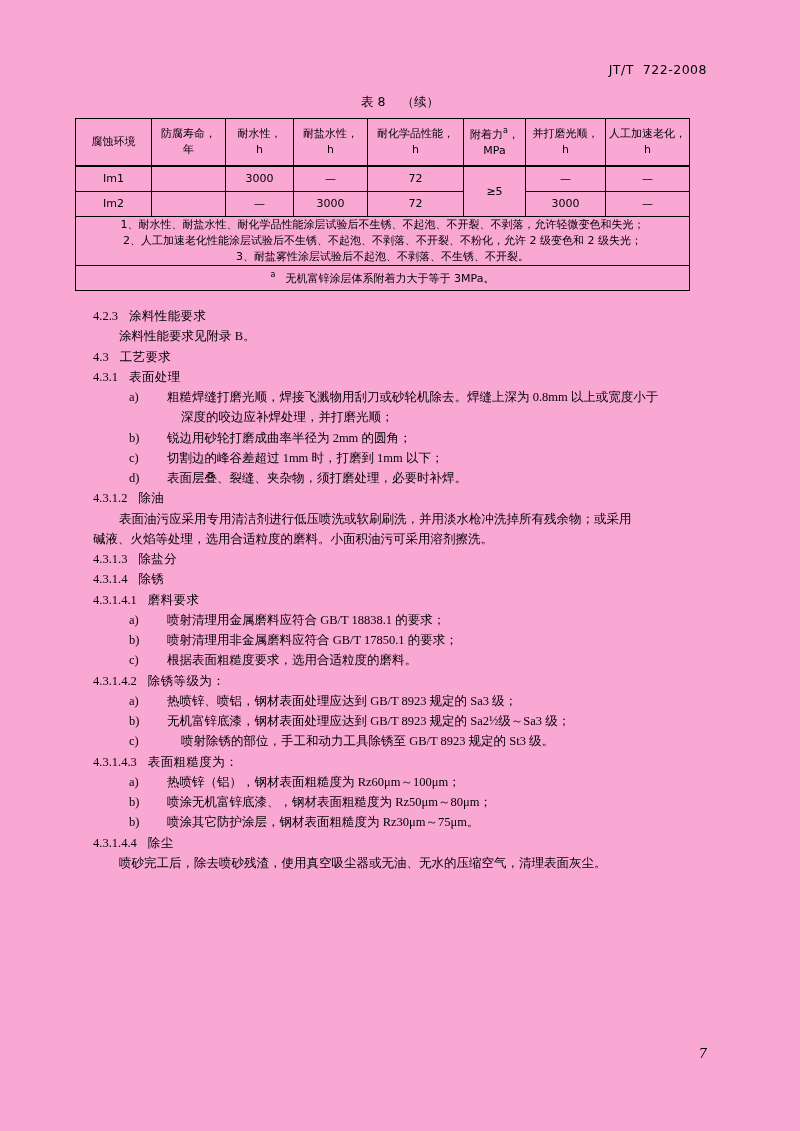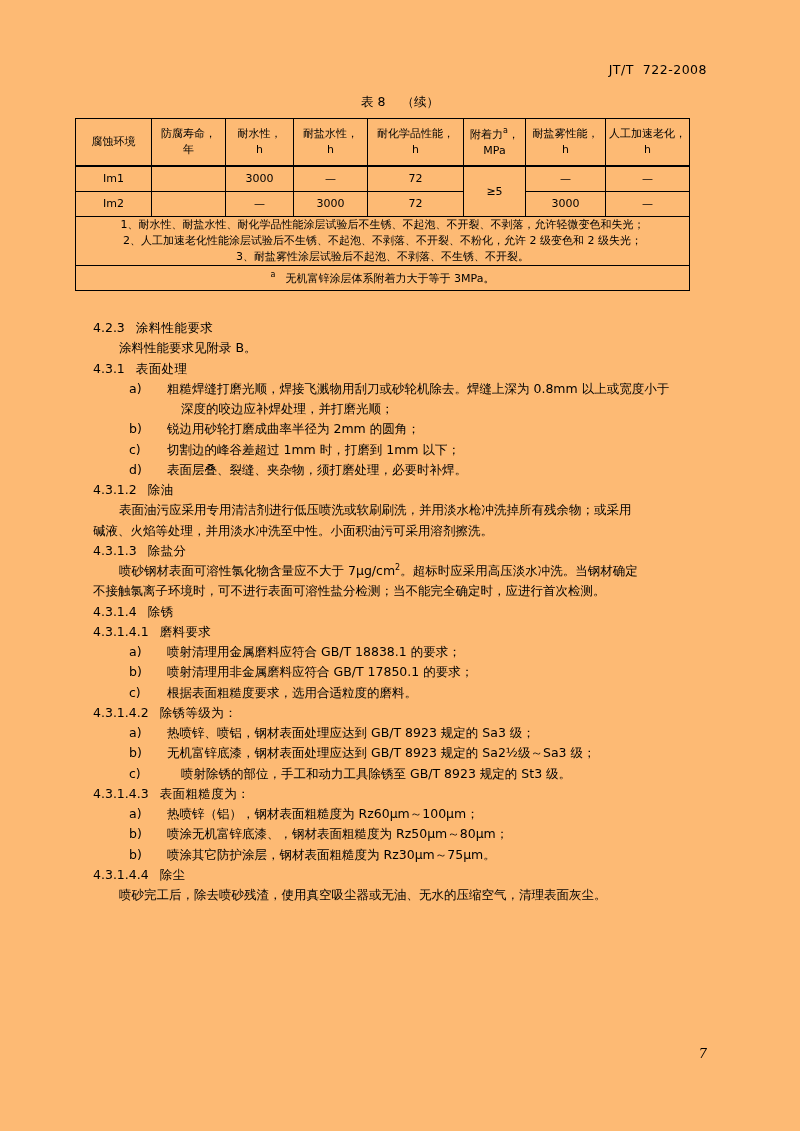--- a/index.html
+++ b/index.html
@@ -8,21 +8,21 @@
     background: #ffffff;
   }
   body {
     font-family: "DejaVu Sans", "Liberation Sans", sans-serif;
     color: #000000;
   }
   .page {
     position: relative;
     width: 800px;
     height: 1131px;
-    background: #fdba74;
+    background: #f9a8d4;
     overflow: hidden;
     box-sizing: border-box;
   }
 
   
   .running-header {
     position: absolute;
     top: 62px;
     right: 93px;
     font-family: "DejaVu Sans", "Liberation Sans", sans-serif;
@@ -95,23 +95,24 @@
   }
   .footnote-cell .fn-mark {
     font-size: 8px;
     vertical-align: super;
     margin-right: 10px;
   }
 
   
   .body-flow {
     position: absolute;
-    top: 318px;
+    top: 306px;
     left: 93px;
     width: 620px;
+    font-family: Liberation Serif, serif;
   }
   .clause {
     font-size: 12.5px;
     line-height: 1.62;
     white-space: nowrap;
     margin: 0;
   }
   .clause .num { margin-right: 11px; }
   .clause .ttl { letter-spacing: 0.4px; }
 
@@ -201,21 +202,21 @@
           </th>
           <th>
             <span>耐化学品性能，</span>
             <span class="l2">h</span>
           </th>
           <th>
             <span>附着力</span><span class="sup">a</span><span>，</span>
             <span class="l2">MPa</span>
           </th>
           <th>
-            <span>耐盐雾性能，</span>
+            <span>并打磨光顺，</span>
             <span class="l2">h</span>
           </th>
           <th>
             <span>人工加速老化，</span>
             <span class="l2">h</span>
           </th>
         </tr>
       </thead>
       <tbody>
         <tr class="heavy-top">
@@ -253,20 +254,23 @@
     </table>
   </div>
 
   <div class="body-flow">
 
     <p class="clause">
       <span class="num">4.2.3</span><span class="ttl">涂料性能要求</span>
     </p>
     <p class="para">涂料性能要求见附录 B。</p>
 
+    <p class="clause">
+      <span class="num">4.3</span><span class="ttl">工艺要求</span>
+    </p>
 
     <p class="clause">
       <span class="num">4.3.1</span><span class="ttl">表面处理</span>
     </p>
 
     <div class="li">
       <span class="lbl">a)</span>
       <span class="txt">粗糙焊缝打磨光顺，焊接飞溅物用刮刀或砂轮机除去。焊缝上深为 0.8mm 以上或宽度小于</span>
       <span class="cont">深度的咬边应补焊处理，并打磨光顺；</span>
     </div>
@@ -281,29 +285,25 @@
     <div class="li">
       <span class="lbl">d)</span>
       <span class="txt">表面层叠、裂缝、夹杂物，须打磨处理，必要时补焊。</span>
     </div>
 
     <p class="clause">
       <span class="num">4.3.1.2</span><span class="ttl">除油</span>
     </p>
     <p class="para">
       <span>表面油污应采用专用清洁剂进行低压喷洗或软刷刷洗，并用淡水枪冲洗掉所有残余物；或采用</span>
-      <span class="cont2">碱液、火焰等处理，并用淡水冲洗至中性。小面积油污可采用溶剂擦洗。</span>
+      <span class="cont2">碱液、火焰等处理，选用合适粒度的磨料。小面积油污可采用溶剂擦洗。</span>
     </p>
 
     <p class="clause">
       <span class="num">4.3.1.3</span><span class="ttl">除盐分</span>
-    </p>
-    <p class="para">
-      <span><span>喷砂钢材表面可溶性氯化物含量应不大于 7μg/cm</span><span class="sup">2</span><span>。超标时应采用高压淡水冲洗。当钢材确定</span></span>
-      <span class="cont2">不接触氯离子环境时，可不进行表面可溶性盐分检测；当不能完全确定时，应进行首次检测。</span>
     </p>
 
     <p class="clause">
       <span class="num">4.3.1.4</span><span class="ttl">除锈</span>
     </p>
 
     <p class="clause">
       <span class="num">4.3.1.4.1</span><span class="ttl">磨料要求</span>
     </p>
     <div class="li">

